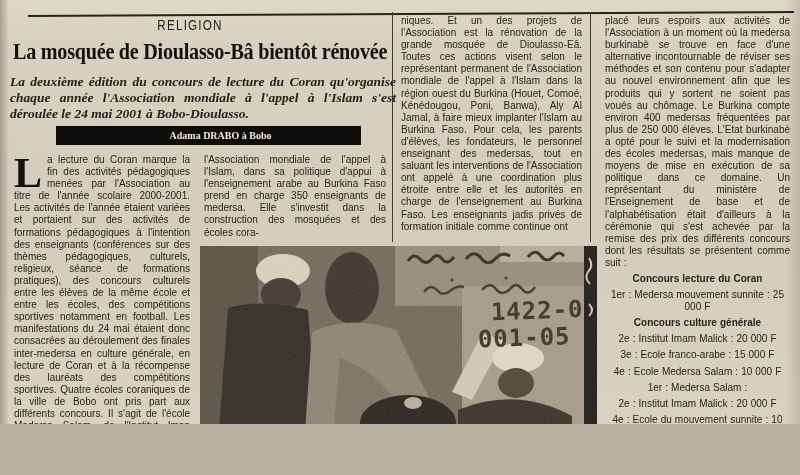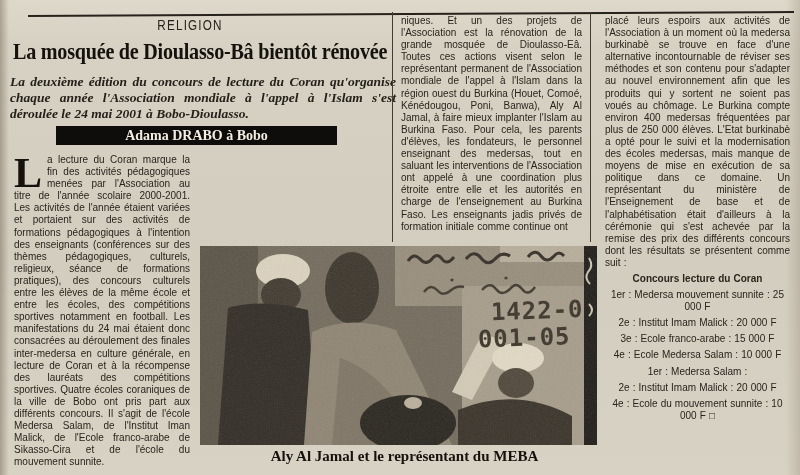--- a/index.html
+++ b/index.html
@@ -1,17 +1,17 @@
 <!DOCTYPE html>
 <html><head>
 <meta charset="utf-8">
 <style>
   html,body { margin:0; padding:0; background:#b8b1a1; }
   .page {
-    position:relative; width:800px; height:475px; overflow:hidden;
+    position:relative; width:800px; height:424px; overflow:hidden;
     color:#1f1c18;
     font-family:"Liberation Sans", sans-serif;
     background:
       linear-gradient(90deg, rgba(86,76,56,0.38) 0px, rgba(86,76,56,0) 9px),
       linear-gradient(270deg, rgba(86,76,56,0.18) 0px, rgba(86,76,56,0) 14px),
       linear-gradient(180deg, #ded8ca 0%, #d7d1c3 10%, #d3cdbf 55%, #d8d2c4 100%);
   }
   .top-rule { position:absolute; left:28px; top:13px; width:766px; height:2px; background:#26221c; transform:rotate(-0.3deg); }
   .section-label {
     position:absolute; left:110px; top:16px; width:160px; text-align:center;
@@ -24,21 +24,21 @@
     transform:scaleX(0.84); transform-origin:0 50%; letter-spacing:-0.3px;
   }
   .lede {
     position:absolute; left:10px; top:74px; width:386px; margin:0;
     font-family:"Liberation Serif", serif; font-style:italic; font-weight:bold;
     font-size:13.5px; line-height:16px; text-align:justify; color:#25211a;
   }
   .byline-bar {
     position:absolute; left:56px; top:126px; width:281px; height:19px;
     background:#0e0d0b; color:#f2eee2; text-align:center;
-    font-family:"Liberation Serif", serif; font-weight:bold; font-size:14px; line-height:19px;
+    font-family:"Liberation Serif", serif; font-weight:bold; font-size:10px; line-height:19px;padding-left:24px;
   }
   .col { position:absolute; text-align:justify; font-size:10px; line-height:12.1px; color:#29241c; word-spacing:0.3px; }
   .col p { margin:4px; }
   .col1 { left:10px;  top:150px; width:184px; }
   .col2 { left:200px; top:150px; width:190px; }
   .col3 { left:397px; top:11px;  width:189px; }
   .col4 { left:601px; top:11px;  width:193px; }
   .p-indent { text-indent:42px; margin-top:12px !important; }
   .dropcap {
     float:left; font-family:"Liberation Serif", serif; font-weight:bold;
@@ -68,29 +68,33 @@
   <p class="lede">La deuxième édition du concours de lecture du Coran qu'organise chaque année l'Association mondiale à l'appel à l'Islam s'est déroulée le 24 mai 2001 à Bobo-Dioulasso.</p>
   <div class="byline-bar">
     <span>Adama DRABO à Bobo</span>
   </div>
 
   <div class="col col1">
     <p><span class="dropcap">L</span><span>a lecture du Coran marque la fin des activités pédagogiques menées par l'Association au titre de l'année scolaire 2000-2001. Les activités de l'année étaient variées et portaient sur des activités de formations pédagogiques à l'intention des enseignants (conférences sur des thèmes pédagogiques, culturels, religieux, séance de formations pratiques), des concours culturels entre les élèves de la même école et entre les écoles, des compétitions sportives notamment en football. Les manifestations du 24 mai étaient donc consacrées au déroulement des finales inter-medersa en culture générale, en lecture de Coran et à la récompense des lauréats des compétitions sportives. Quatre écoles coraniques de la ville de Bobo ont pris part aux différents concours. Il s'agit de l'école Medersa Salam, de l'Institut Iman Malick, de l'Ecole franco-arabe de Sikasso-Cira et de l'école du mouvement sunnite.</span></p>
     <p class="p-indent">En plus des concours de culture générale et de lecture du Coran,</p>
   </div>
 
+  <div class="col col2">
+    <p>l'Association mondiale de l'appel à l'Islam, dans sa politique d'appui à l'enseignement arabe au Burkina Faso prend en charge 350 enseignants de medersa. Elle s'investit dans la construction des mosquées et des écoles cora-</p>
+  </div>
 
   <div class="col col3">
     <p>niques. Et un des projets de l'Association est la rénovation de la grande mosquée de Dioulasso-Eâ. Toutes ces actions visent selon le représentant permanent de l'Association mondiale de l'appel à l'Islam dans la région ouest du Burkina (Houet, Comoé, Kénédougou, Poni, Banwa), Aly Al Jamal, à faire mieux implanter l'Islam au Burkina Faso. Pour cela, les parents d'élèves, les fondateurs, le personnel enseignant des medersas, tout en saluant les interventions de l'Association ont appelé à une coordination plus étroite entre elle et les autorités en charge de l'enseignement au Burkina Faso. Les enseignants jadis privés de formation initiale comme continue ont</p>
   </div>
 
   <div class="col col4">
     <p>placé leurs espoirs aux activités de l'Association à un moment où la medersa burkinabè se trouve en face d'une alternative incontournable de réviser ses méthodes et son contenu pour s'adapter au nouvel environnement afin que les produits qui y sortent ne soient pas voués au chômage. Le Burkina compte environ 400 medersas fréquentées par plus de 250 000 élèves. L'Etat burkinabè a opté pour le suivi et la modernisation des écoles medersas, mais manque de moyens de mise en exécution de sa politique dans ce domaine. Un représentant du ministère de l'Enseignement de base et de l'alphabétisation était d'ailleurs à la cérémonie qui s'est achevée par la remise des prix des différents concours dont les résultats se présentent comme suit :</p>
     <p class="res res-heading">Concours lecture du Coran</p>
     <p class="res">1er : Medersa mouvement sunnite : 25 000 F</p>
+    <p class="res res-heading">Concours culture générale</p>
     <p class="res">2e : Institut Imam Malick : 20 000 F</p>
     <p class="res">3e : Ecole franco-arabe : 15 000 F</p>
     <p class="res">4e : Ecole Medersa Salam : 10 000 F</p>
     <p class="res">1er : Medersa Salam :</p>
     <p class="res">2e : Institut Imam Malick : 20 000 F</p>
     <p class="res">4e : Ecole du mouvement sunnite : 10 000 F □</p>
   </div>
 
   <div class="vrule vrule-1"></div>
   <div class="vrule vrule-2"></div>

